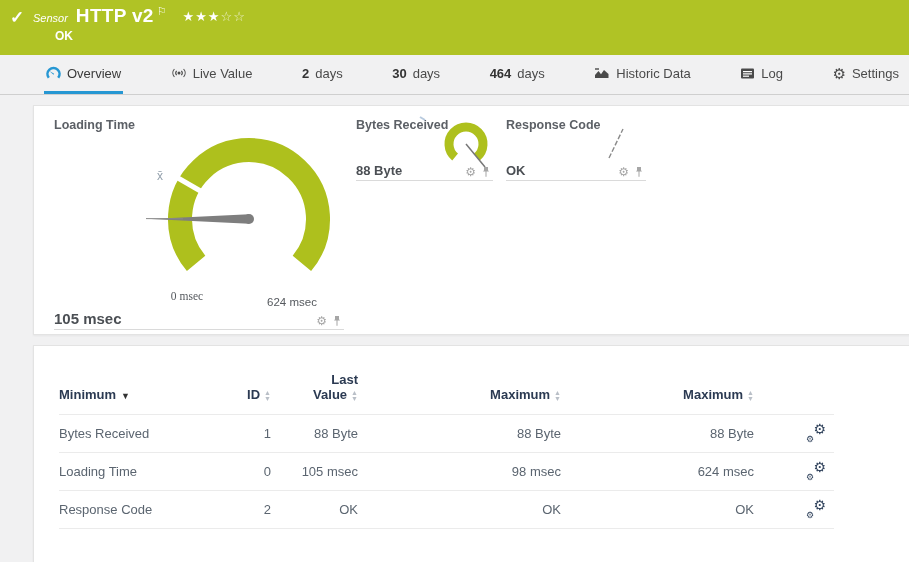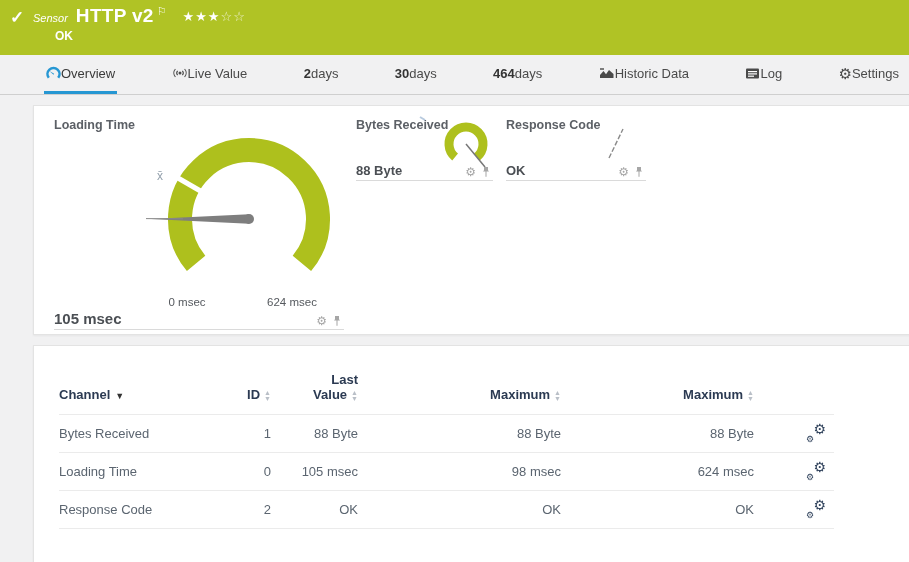--- a/index.html
+++ b/index.html
@@ -13,21 +13,21 @@
   .hdr-type { font-style:italic; font-size:11px; margin-right:8px; }
   .hdr-name { font-size:19px; font-weight:bold; letter-spacing:.3px; }
   .hdr-flag { font-size:11px; margin-left:3px; position:relative; top:-7px; opacity:.9; }
   .hdr-stars { margin-left:16px; font-size:13px; letter-spacing:1px; position:relative; top:-1px; }
   .hdr-stars .dim { opacity:.75; }
   .hdr-status { position:absolute; left:55px; top:29px; font-size:12px; font-weight:bold; }
 
   
   .tabbar { display:flex; justify-content:space-between; align-items:stretch;
             height:40px; padding:0 8px 0 44px; border-bottom:1px solid #cfcfcf; }
-  .tab { display:flex; align-items:center; font-size:13px; color:#4a4a4a;
+  .tab { display:flex; align-items:center; gap:6px; font-size:13px; color:#4a4a4a;
          cursor:pointer; border-bottom:3px solid transparent; padding:0 2px; }
   .tab .num { font-weight:bold; color:#333; }
   .tab.active { border-bottom-color:#2697d3; color:#3a3a3a; }
   .tab .gear-glyph { font-size:15px; color:#4a4a4a; line-height:1; }
 
   
   .card { position:relative; margin-left:33px; width:890px; background:#fff;
           border:1px solid #e3e3e3; box-shadow:0 1px 2px rgba(0,0,0,.05); }
   .card.gauges { margin-top:10px; height:230px; }
   .card.table-card { margin-top:10px; height:220px; }
@@ -139,21 +139,21 @@
   <div class="panel p-lt">
     <span class="panel-title" style="left:11px; top:12px;">Loading Time</span>
     <svg class="gauge-svg" width="303" height="230" viewBox="0 0 303 230">
       <path d="M 153.1 157.4 A 69 69 0 1 1 258.9 157.4" fill="none" stroke="#aec01d" stroke-width="24"></path>
       <line x1="164.4" y1="89" x2="126.3" y2="67" stroke="#ffffff" stroke-width="5"></line>
       <text x="117" y="74" font-size="12" fill="#93a0ac" text-anchor="middle">x̄</text>
       <polygon points="108,113 206,108.2 206,117.8" fill="#7e7e7e"></polygon>
       <circle cx="206" cy="113" r="5" fill="#7e7e7e"></circle>
       <line x1="103" y1="112.6" x2="140" y2="112.8" stroke="#8a8a8a" stroke-width="1"></line>
     </svg>
-    <span class="axis-label" style="left:144px; top:190px;">0 msec</span>
+    <span class="axis-label" style="left:144px; top:184px;font-family:Liberation Serif, serif;">0 msec</span>
     <span class="axis-label" style="left:249px; top:190px;">624 msec</span>
     <div class="value-row" style="left:11px; right:2px; bottom:6px;">
       <span class="value-big">105 msec</span>
       <span class="panel-icons">
         <span class="gear-icon-sm">⚙</span>
         <svg width="10" height="12" viewBox="0 0 10 12">
           <path d="M3 1 h4 v3.2 h-4 z M2 5.4 h6 l-1-1.2 h-4 z M4.5 5.4 h1 v5.4 h-1 z" fill="#a6a6a6"></path>
         </svg>
       </span>
     </div>
@@ -201,21 +201,21 @@
         <col class="c-channel">
           <col class="c-id">
           <col class="c-last">
         <col class="c-min">
           <col class="c-max">
           <col class="c-set">
       </colgroup>
       <thead>
         <tr>
           <th class="th-channel">
-            <span>Channel</span><span class="sort-active">▼</span>
+            <span>Minimum</span><span class="sort-active">▼</span>
           </th>
           <th>
             <span>ID</span><span class="sort-stack">
                 <i>▲</i>
                 <i>▼</i>
               </span>
           </th>
           <th>
             <span><span>Last</span><br><span>Value</span></span><span class="sort-stack">
                 <i>▲</i>

